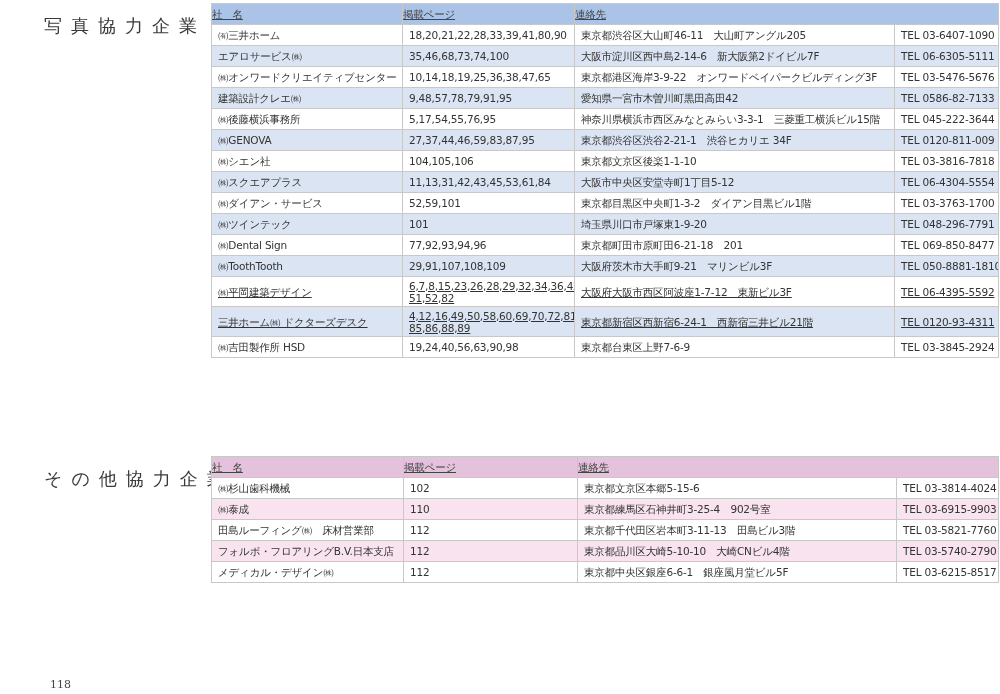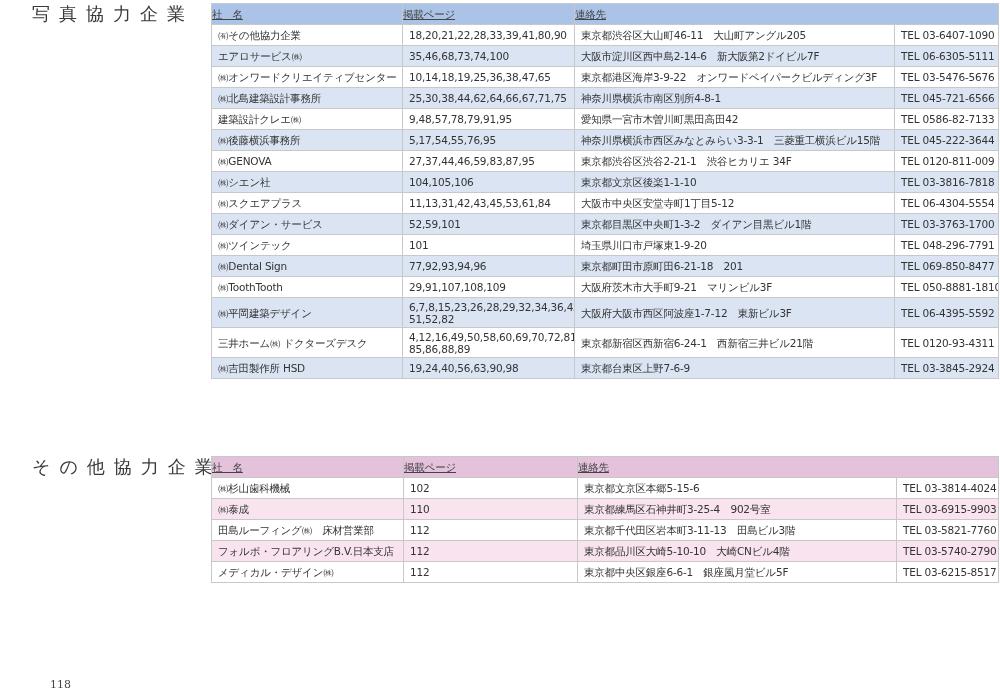--- a/index.html
+++ b/index.html
@@ -15,21 +15,21 @@
       font-family: "DejaVu Sans", "Liberation Sans", sans-serif;
       color: #333333;
     }
     .section-title {
       position: absolute;
       left: 32px;
       font-size: 18px;
       letter-spacing: 9px;
       color: #3a3a3a;
       font-weight: normal;
-      margin: 0;
+      margin: 12px;
       white-space: nowrap;
     }
     #title-photo { top: 2px; }
     #title-other { top: 455px; }
 
     table.partners {
       position: absolute;
       left: 211px;
       border-collapse: collapse;
       font-size: 10.5px;
@@ -53,21 +53,21 @@
       color: #444;
       text-decoration: underline;
     }
     table.partners td { height: 20px; }
     table.partners td.pages-wrap {
       white-space: normal;
       line-height: 12px;
       padding-top: 1px;
       padding-bottom: 1px;
     }
-    table.partners tr.tall td { height: 27px; }
+    table.partners tr.tall td { height: 27px; text-decoration: underline; }
 
     #table-photo { top: 3px; width: 787px; }
     #table-photo th { background: #aac3e6; }
     #table-photo tbody tr:nth-child(odd) td { background: #ffffff; }
     #table-photo tbody tr:nth-child(even) td { background: #dbe4f3; }
 
     #table-other { top: 456px; width: 787px; }
     #table-other th { background: #e4c2dc; }
     #table-other tbody tr:nth-child(odd) td { background: #ffffff; }
     #table-other tbody tr:nth-child(even) td { background: #f8e3ee; }
@@ -96,42 +96,36 @@
   </colgroup>
   <thead>
     <tr>
       <th>社　名</th>
       <th>掲載ページ</th>
       <th colspan="2">連絡先</th>
     </tr>
   </thead>
   <tbody id="tbody-photo">
       <tr>
-        <td>㈲その他協力企業</td>
+        <td>㈲三井ホーム</td>
         <td>18,20,21,22,28,33,39,41,80,90</td>
         <td>東京都渋谷区大山町46-11　大山町アングル205</td>
         <td>TEL 03-6407-1090</td>
       </tr>
       <tr>
         <td>エアロサービス㈱</td>
         <td>35,46,68,73,74,100</td>
         <td>大阪市淀川区西中島2-14-6　新大阪第2ドイビル7F</td>
         <td>TEL 06-6305-5111</td>
       </tr>
       <tr>
         <td>㈱オンワードクリエイティブセンター</td>
         <td>10,14,18,19,25,36,38,47,65</td>
         <td>東京都港区海岸3-9-22　オンワードベイパークビルディング3F</td>
         <td>TEL 03-5476-5676</td>
-      </tr>
-      <tr>
-        <td>㈱北島建築設計事務所</td>
-        <td>25,30,38,44,62,64,66,67,71,75</td>
-        <td>神奈川県横浜市南区別所4-8-1</td>
-        <td>TEL 045-721-6566</td>
       </tr>
       <tr>
         <td>建築設計クレエ㈱</td>
         <td>9,48,57,78,79,91,95</td>
         <td>愛知県一宮市木曽川町黒田高田42</td>
         <td>TEL 0586-82-7133</td>
       </tr>
       <tr>
         <td>㈱後藤横浜事務所</td>
         <td>5,17,54,55,76,95</td>

